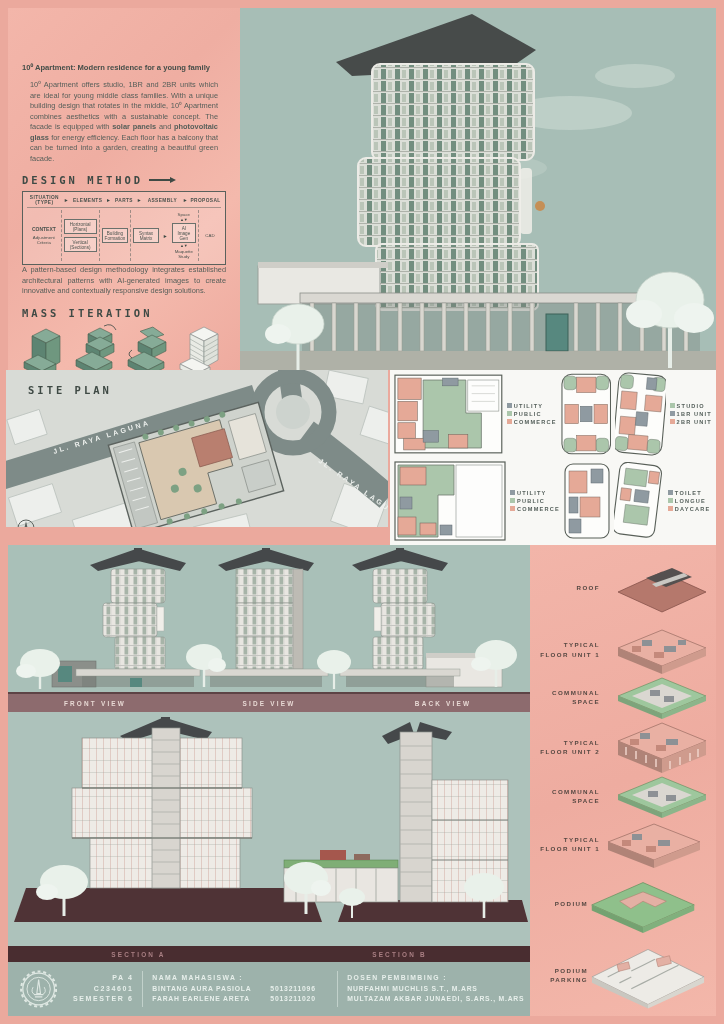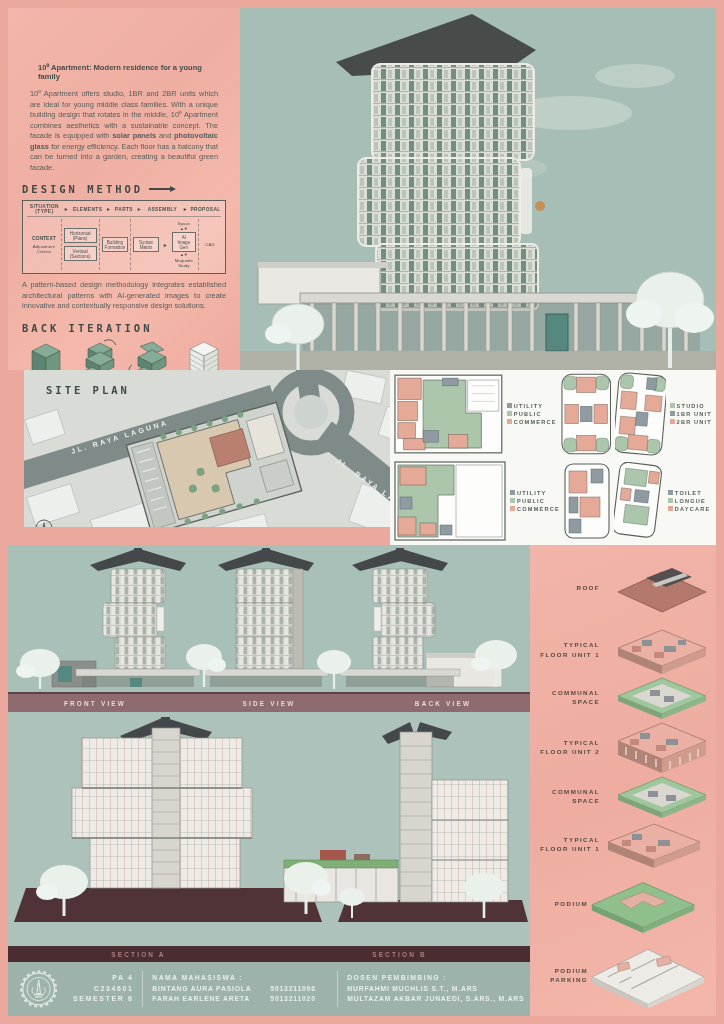--- a/index.html
+++ b/index.html
@@ -5,44 +5,44 @@
   html,body{margin:0;padding:0;background:#888;}
   .poster{position:relative;width:724px;height:1024px;background:#eba99d;font-family:"Liberation Sans",sans-serif;overflow:hidden;}
   .panel{position:absolute;overflow:hidden;}
   
   .pink{background:linear-gradient(135deg,#f3b6aa 0%,#efaea2 40%,#f4b9ac 70%,#eeab9f 100%);}
   .col-left{left:8px;top:8px;width:232px;height:362px;padding:0;}
   .col-left .inner{padding:54px 14px 0 14px;}
   .big-title{position:absolute;left:24px;top:18px;z-index:9;font-family:"DejaVu Sans Mono",monospace;font-weight:bold;font-size:30px;letter-spacing:2px;color:#3c4642;white-space:nowrap;}
   .big-title sup{font-size:13px;vertical-align:18px;letter-spacing:0;}
   .big-title .accent{color:#e8927e;}
-  .intro-h{font-size:7.6px;font-weight:bold;color:#454e49;margin:0 0 3px 16px;}
+  .intro-h{font-size:7.6px;font-weight:bold;color:#454e49;margin:0 0 3px 0;}
   .intro-p{font-size:7.4px;line-height:1.42;color:#555e59;text-align:justify;margin:8px;}
   .sec-h{font-family:"DejaVu Sans Mono",monospace;font-weight:bold;font-size:10.5px;letter-spacing:3px;color:#3f4a45;margin:10px 0 5px 0;display:flex;align-items:center;gap:6px;}
   .arrow-line{display:inline-block;width:22px;height:2px;background:#3f4a45;position:relative;}
   .arrow-line:after{content:"";position:absolute;right:-5px;top:-2.5px;border-left:6px solid #3f4a45;border-top:3.5px solid transparent;border-bottom:3.5px solid transparent;}
   
   .flow{border:1px solid #5a615c;background:rgba(255,255,255,.18);padding:3px 4px;font-size:4.6px;color:#4a524d;}
   .flow-head{display:flex;align-items:center;font-weight:bold;font-size:4.8px;letter-spacing:.4px;border-bottom:1px solid rgba(90,97,92,.5);padding-bottom:2px;margin-bottom:2px;}
   .flow-head .fh{text-align:center;}
   .fa{color:#3f4a45;font-size:5px;margin:0 2px;}
   .flow-body{display:flex;align-items:stretch;min-height:40px;}
   .fcol{padding:2px 2px;display:flex;flex-direction:column;justify-content:center;gap:3px;}
   .fcol+.fcol{border-left:1px dashed rgba(90,97,92,.55);}
   .fbox{border:.7px solid #6a716c;padding:1.5px 2px;text-align:center;background:rgba(255,255,255,.25);}
   .fbold{font-weight:bold;font-size:5px;text-align:center;}
   .fsmall{font-size:4.4px;text-align:center;}
   .fmid{display:flex;align-items:center;gap:2px;}
   .vstack{display:flex;flex-direction:column;align-items:center;gap:1px;}
   .varr{font-size:4px;color:#3f4a45;line-height:1;}
-  .desc-p{font-size:7.4px;line-height:1.42;color:#555e59;text-align:justify;margin:6px 0 0 0;}
+  .desc-p{font-size:7.4px;line-height:1.42;color:#555e59;text-align:justify;margin:0 0 0 0;}
   
   .render{left:240px;top:8px;width:476px;height:362px;background:#a7beb6;}
   
-  .map{left:24px;top:370px;width:382px;height:157px;background:#14b8a6;}
+  .map{left:6px;top:370px;width:382px;height:157px;background:#14b8a6;}
   .map .sec-h{position:absolute;left:22px;top:14px;z-index:5;margin:0;}
   
   .plans{left:390px;top:370px;width:326px;height:175px;background:#f8f8f5;}
   .plan-row{display:flex;align-items:center;height:87px;padding:0 4px;gap:4px;}
   .legend{display:flex;flex-direction:column;gap:2px;}
   .leg-item{display:flex;align-items:center;gap:2px;}
   .leg-sw{width:5px;height:5px;display:inline-block;}
   .leg-lb{font-size:5.6px;font-weight:bold;letter-spacing:1.2px;color:#55605b;white-space:nowrap;}
   
   .elev{left:8px;top:545px;width:522px;height:167px;background:#a9c0b8;}
@@ -187,21 +187,21 @@
           </div>
           <div class="fcol" style="width:22px;justify-content:center">
             <div class="fsmall">CAD</div>
           </div>
         </div>
       </div>
 
       <p class="desc-p">A pattern-based design methodology integrates established architectural patterns with AI-generated images to create innovative and contextually responsive design solutions.</p>
 
       <div class="sec-h">
-          <span>BACK ITERATION</span>
+          <span>MASS ITERATION</span>
         </div>
       <svg width="202" height="58" viewBox="0 0 202 58">
 
         <g stroke="#46604f" stroke-width=".6">
           <polygon points="10,12 24,5 38,12 24,19" fill="#86ab97"></polygon>
           <polygon points="10,12 10,38 24,46 24,19" fill="#5d8472"></polygon>
           <polygon points="38,12 38,38 24,46 24,19" fill="#6f977f"></polygon>
           <polygon points="2,38 16,31 34,40 20,47" fill="#86ab97"></polygon>
           <polygon points="2,38 2,44 20,53 20,47" fill="#5d8472"></polygon>
           <polygon points="34,40 34,46 20,53 20,47" fill="#6f977f"></polygon>

